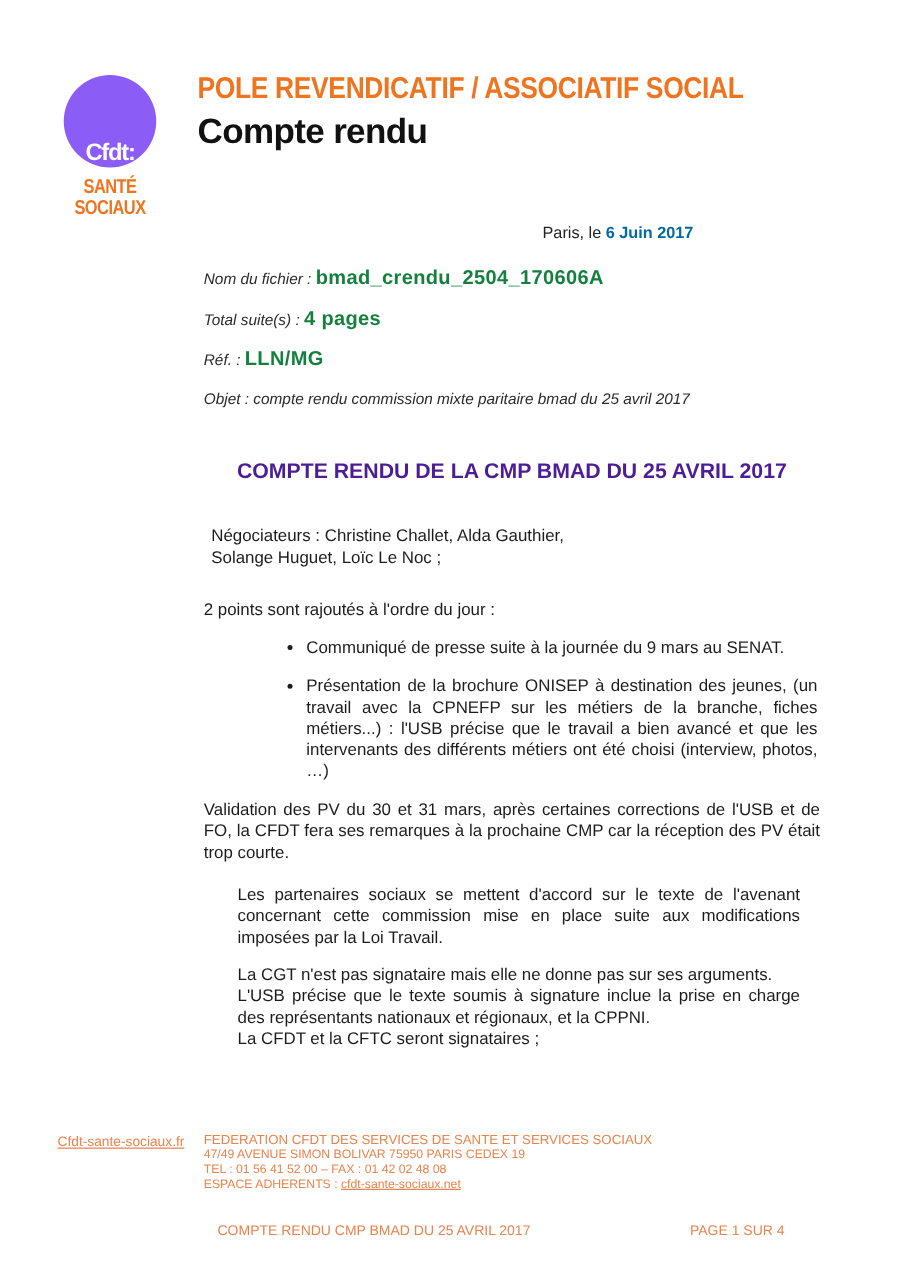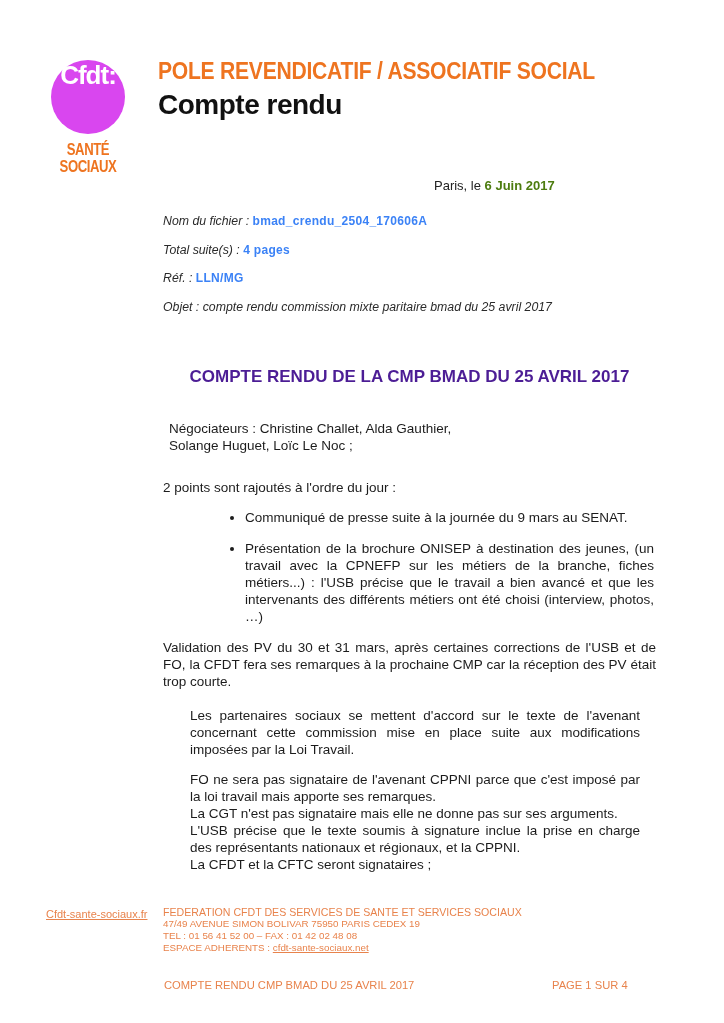--- a/index.html
+++ b/index.html
@@ -12,48 +12,48 @@
     margin: 0 auto;
     font-family: "Liberation Sans", sans-serif;
     color: #1c1c1c;
     overflow: hidden;
   }
 
   
   .logo-block { position: absolute; left: 46px; top: 57px; width: 84px; text-align: center; }
   .logo-circle {
     width: 74px; height: 74px; border-radius: 50%;
-    background: #d946ef; color: #ffffff;
-    display: flex; align-items: flex-start; justify-content: center;
-    font-weight: bold; font-size: 26px; letter-spacing: -1px;
+    background: #8b5cf6; color: #ffffff;
+    display: flex; align-items: flex-end; justify-content: center;
+    font-weight: bold; font-size: 19px; letter-spacing: -1px;
     margin: 3px auto 0 auto;
   }
   .logo-sub {
     margin-top: 7px; color: #EE7420; font-weight: bold;
     font-size: 16px; line-height: 17px; letter-spacing: -0.5px;
     transform: scaleX(0.82); transform-origin: center;
   }
 
   
   .header-block { position: absolute; left: 158px; top: 57px; width: 540px; }
   .pole-title {
     color: #EE7420; font-weight: bold; font-size: 24px;
     letter-spacing: -0.3px; white-space: nowrap;
     transform: scaleX(0.88); transform-origin: left center;
   }
   .doc-type { margin-top: 4px; font-weight: bold; font-size: 28px; letter-spacing: -0.5px; color: #111; }
 
   .dateline { position: absolute; left: 434px; top: 178px; font-size: 13px; color: #222; }
-  .dateline b { color: #4d7c0f; }
+  .dateline b { color: #0369a1; }
 
   
   .meta-block { position: absolute; left: 163px; top: 214px; width: 493px; }
   .meta-row { margin-bottom: 14.5px; font-size: 12.3px; }
   .meta-label { font-style: italic; color: #2a2a2a; }
-  .meta-value { font-weight: bold; font-style: normal; font-size: 12px; letter-spacing: 0.3px; color: #3b82f6; }
+  .meta-value { font-weight: bold; font-style: normal; font-size: 16px; letter-spacing: 0.3px; color: #15803d; }
   .meta-value-plain { font-style: italic; font-size: 12.3px; color: #2a2a2a; }
 
   
   .doc-title {
     position: absolute; left: 163px; top: 367px; width: 493px;
     text-align: center; font-weight: bold; font-size: 17px; color: #4c1d95;
   }
   .negotiators { position: absolute; left: 169px; top: 420px; font-size: 13.5px; line-height: 17px; }
 
   .content { position: absolute; left: 163px; top: 479px; width: 493px; font-size: 13.5px; line-height: 17px; }
@@ -68,21 +68,21 @@
   .statement { text-align: justify; }
 
   
   .footer-site {
     position: absolute; left: 46px; top: 908px;
     font-size: 11px; color: #E8834C; text-decoration: underline; cursor: pointer;
   }
   .footer-block { position: absolute; left: 163px; top: 906px; color: #E8834C; font-size: 9.8px; line-height: 12px; }
   .footer-block .org-line1 { font-size: 10.6px; }
   .footer-block a, .footer-link { color: #E8834C; text-decoration: underline; cursor: pointer; }
-  .footer-docref { position: absolute; left: 164px; top: 979px; font-size: 11.2px; color: #E8834C; }
+  .footer-docref { position: absolute; left: 174px; top: 979px; font-size: 11.2px; color: #E8834C; }
   .footer-page { position: absolute; left: 552px; top: 979px; font-size: 11.2px; color: #E8834C; }
 </style>
 </head>
 <body>
 
 <div class="page">
 
   <div class="logo-block">
     <div class="logo-circle">
       <span>Cfdt:</span>
@@ -129,21 +129,20 @@
 
     <ul class="bullets">
       <li>Communiqué de presse suite à la journée du 9 mars au SENAT.</li>
       <li>Présentation de la brochure ONISEP à destination des jeunes, (un travail avec la CPNEFP sur les métiers de la branche, fiches métiers...) : l'USB précise que le travail a bien avancé et que les intervenants des différents métiers ont été choisi (interview, photos, …)</li>
     </ul>
 
     <div class="para-validation">Validation des PV du 30 et 31 mars, après certaines corrections de l'USB et de FO, la CFDT fera ses remarques à la prochaine CMP car la réception des PV était trop courte.</div>
 
     <div class="section">
       <p>Les partenaires sociaux se mettent d'accord sur le texte de l'avenant concernant cette commission mise en place suite aux modifications imposées par la Loi Travail.</p>
-      <div class="statement">FO ne sera pas signataire de l'avenant CPPNI parce que c'est imposé par la loi travail mais apporte ses remarques.</div>
       <div class="statement">La CGT n'est pas signataire mais elle ne donne pas sur ses arguments.</div>
       <div class="statement">L'USB précise que le texte soumis à signature inclue la prise en charge des représentants nationaux et régionaux, et la CPPNI.</div>
       <div class="statement">La CFDT et la CFTC seront signataires ;</div>
     </div>
   </div>
 
   <div class="footer-site">Cfdt-sante-sociaux.fr</div>
 
   <div class="footer-block">
     <div class="org-line1">FEDERATION CFDT DES SERVICES DE SANTE ET SERVICES SOCIAUX</div>

